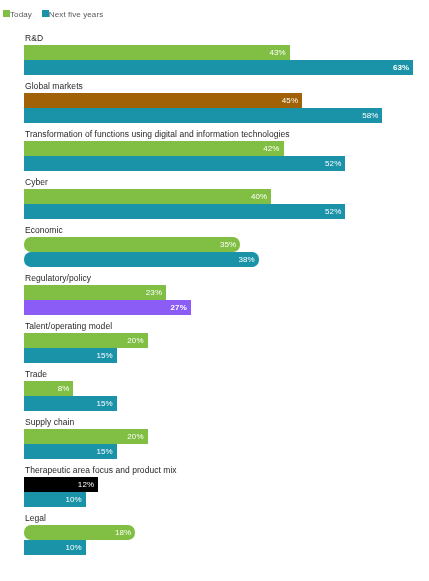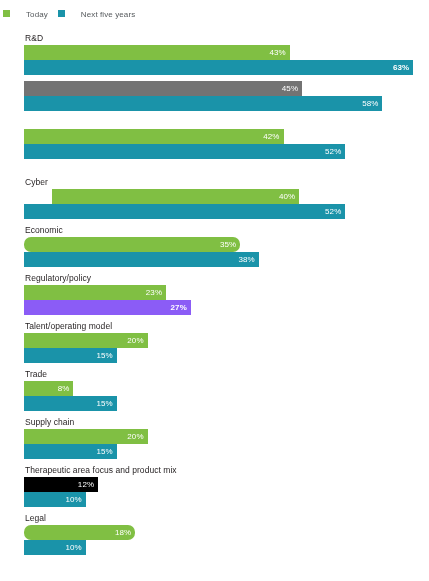--- a/index.html
+++ b/index.html
@@ -20,21 +20,21 @@
     display: flex;
     align-items: center;
     gap: 10px;
     padding: 7px 0 0 3px;
     height: 14px;
     box-sizing: content-box;
   }
   .legend-item {
     display: flex;
     align-items: flex-start;
-    gap: 16px;
+    gap: 0;
   }
   .legend-swatch {
     width: 7px;
     height: 7px;
     display: block;
     flex: 0 0 auto;
   }
   .legend-label {
     font-size: 8px;
     color: #55595c;
@@ -115,65 +115,67 @@
           <span class="bar-value">43%</span>
         </div>
       </div>
       <div class="bar-row">
         <div class="bar future" style="width: 389.34px; background: rgb(26, 147, 169); font-weight: bold;">
           <span class="bar-value">63%</span>
         </div>
       </div>
     </div>
     <div class="bar-group">
-      <div class="bar-row">
-        <div class="bar today" style="width: 278.1px; background: #737373;">
+      <div class="cat-label">Global markets</div>
+      <div class="bar-row">
+        <div class="bar today" style="width: 278.1px; background: #a16207;">
           <span class="bar-value">45%</span>
         </div>
       </div>
       <div class="bar-row">
         <div class="bar future" style="width: 358.44px; background: rgb(26, 147, 169);">
           <span class="bar-value">58%</span>
         </div>
       </div>
     </div>
     <div class="bar-group">
+      <div class="cat-label">Transformation of functions using digital and information technologies</div>
       <div class="bar-row">
         <div class="bar today" style="width: 259.56px; background: rgb(128, 191, 67);">
           <span class="bar-value">42%</span>
         </div>
       </div>
       <div class="bar-row">
         <div class="bar future" style="width: 321.36px; background: rgb(26, 147, 169);">
           <span class="bar-value">52%</span>
         </div>
       </div>
     </div>
     <div class="bar-group">
       <div class="cat-label">Cyber</div>
       <div class="bar-row">
-        <div class="bar today" style="width: 247.2px; background: rgb(128, 191, 67); margin-left: 28px;">
+        <div class="bar today" style="width: 247.2px; background: rgb(128, 191, 67);">
           <span class="bar-value">40%</span>
         </div>
       </div>
       <div class="bar-row">
         <div class="bar future" style="width: 321.36px; background: rgb(26, 147, 169);">
           <span class="bar-value">52%</span>
         </div>
       </div>
     </div>
     <div class="bar-group">
       <div class="cat-label">Economic</div>
       <div class="bar-row">
         <div class="bar today" style="width: 216.3px; background: rgb(128, 191, 67); border-radius: 7px;">
           <span class="bar-value">35%</span>
         </div>
       </div>
       <div class="bar-row">
-        <div class="bar future" style="width: 234.84px; background: rgb(26, 147, 169);">
+        <div class="bar future" style="width: 234.84px; background: rgb(26, 147, 169); border-radius: 7px;">
           <span class="bar-value">38%</span>
         </div>
       </div>
     </div>
     <div class="bar-group">
       <div class="cat-label">Regulatory/policy</div>
       <div class="bar-row">
         <div class="bar today" style="width: 142.14px; background: rgb(128, 191, 67); padding-left: 13px;">
           <span class="bar-value">23%</span>
         </div>

